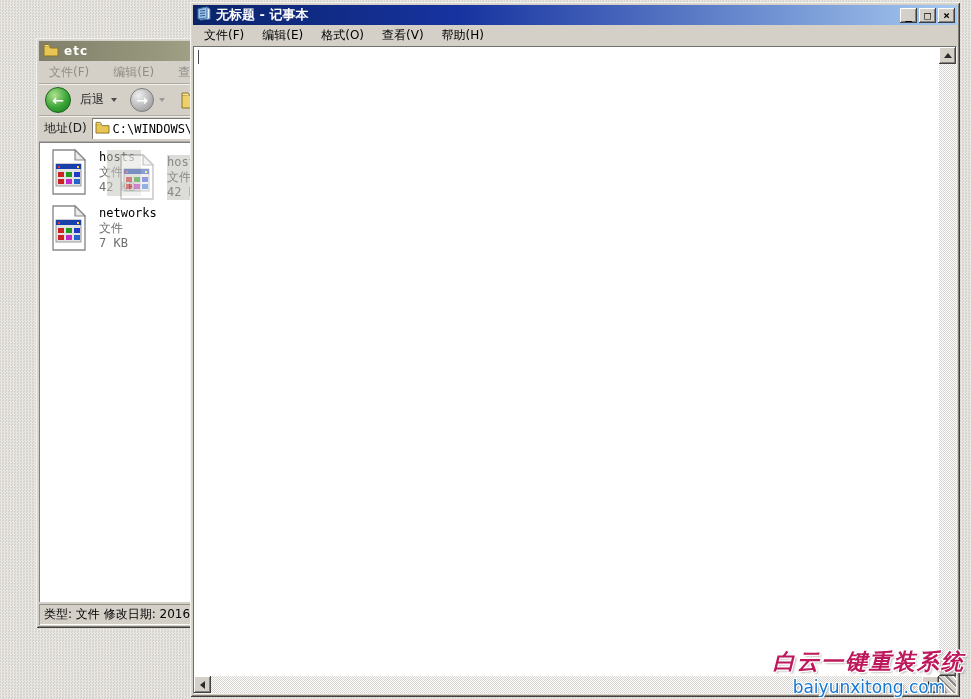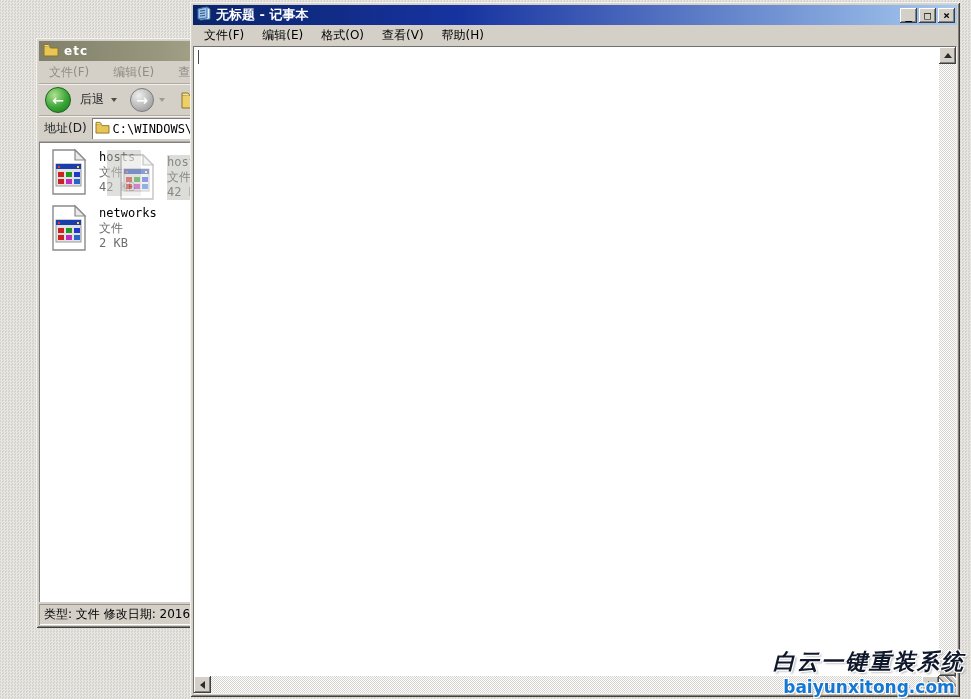--- a/index.html
+++ b/index.html
@@ -129,25 +129,25 @@
   .tri-right { width:0; height:0; border:4px solid transparent; border-left:5px solid #2b2b2b; margin-right:-4px; }
   .resize-grip {
     position:absolute; right:0; bottom:0; width:17px; height:17px;
     background:#d4d0c8;
     background-image:repeating-linear-gradient(45deg, transparent 0 3px, #ffffff 3px 4px, #8a8a8a 4px 6px);
   }
 
   
   #watermark { position:absolute; right:6px; bottom:2px; z-index:10; text-align:center; pointer-events:none; }
   #watermark .wm1 {
-    font-size:22px; font-weight:bold; letter-spacing:2px; color:#0f172a; font-style:italic;
+    font-size:22px; font-weight:bold; letter-spacing:2px; color:#be185d; font-style:italic;
     text-shadow:-1px -1px 0 #fff, 1px -1px 0 #fff, -1px 1px 0 #fff, 1px 1px 0 #fff, 2px 2px 2px rgba(120,120,120,.5);
   }
   #watermark .wm2 {
-    font-size:17px; font-weight:bold; color:#1677d2;
+    font-size:17px; font-weight:normal; color:#1677d2;
     text-shadow:-1px -1px 0 #fff, 1px -1px 0 #fff, -1px 1px 0 #fff, 1px 1px 0 #fff, 2px 2px 2px rgba(120,120,120,.5);
   }
 </style>
 </head>
 <body>
 
 <div id="explorer" class="win-raised">
 
   <div class="xp-titlebar">
     <span>
@@ -259,21 +259,21 @@
             <rect x="18" y="24" width="6" height="5" fill="#22991f"></rect>
             <rect x="26" y="24" width="6" height="5" fill="#2139c8"></rect>
           <rect x="10" y="31" width="6" height="5" fill="#cc2222"></rect>
             <rect x="18" y="31" width="6" height="5" fill="#c32bc3"></rect>
             <rect x="26" y="31" width="6" height="5" fill="#2666cc"></rect>
         </svg>
       </span>
       <div class="file-label">
         <div class="file-name">networks</div>
         <div class="file-sub">文件</div>
-        <div class="file-sub">2 KB</div>
+        <div class="file-sub">7 KB</div>
       </div>
     </div>
   </div>
 
   <div class="xp-statusbar">
     <span>类型: 文件 修改日期: 2016</span>
   </div>
 </div>
 
 <div id="notepad" class="win-raised">

